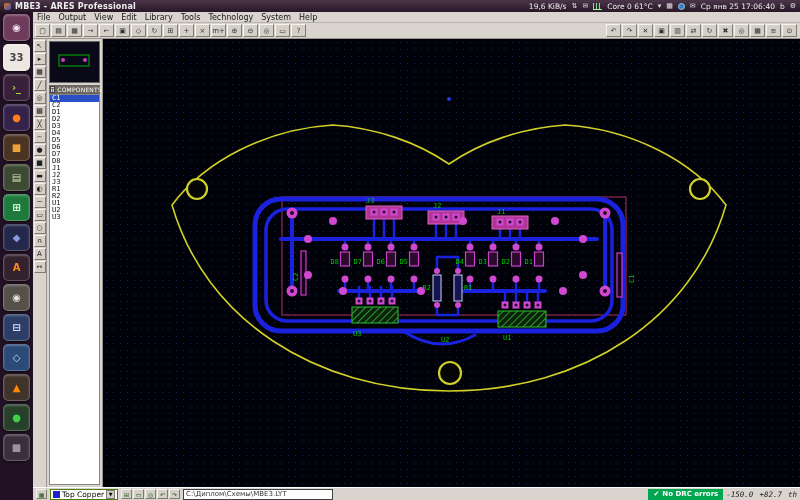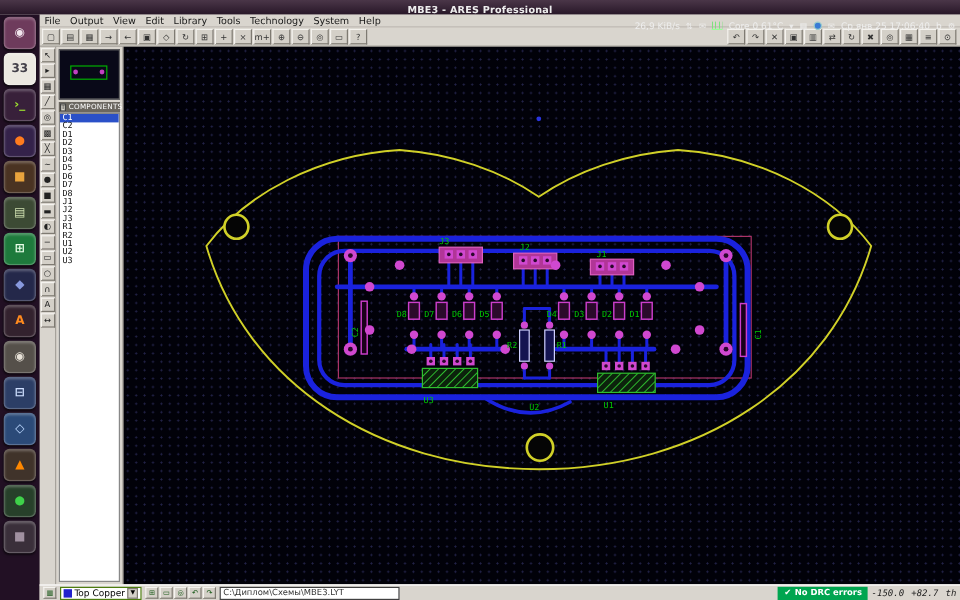--- a/index.html
+++ b/index.html
@@ -3,21 +3,21 @@
 <meta charset="utf-8">
 <style>
   *{margin:0;padding:0;box-sizing:border-box;}
   html,body{width:800px;height:500px;overflow:hidden;}
   body{font-family:"DejaVu Sans",sans-serif;background:#d9d5ce;user-select:none;}
   .screen{position:relative;width:800px;height:500px;}
 
   
   .top-panel{position:absolute;left:0;top:0;width:800px;height:12px;
     background:linear-gradient(#4a3648,#281728);color:#eee;font-size:8px;
-    display:flex;align-items:center;padding:0 4px;gap:4px;z-index:30;flex-direction:column;}
+    display:flex;align-items:center;padding:0 4px;gap:4px;z-index:30;}
   .app-ico{width:7px;height:7px;background:linear-gradient(135deg,#e07818,#3050c0);border-radius:2px;}
   .top-panel .title{font-weight:bold;letter-spacing:.2px;}
   .tray{margin-left:auto;display:flex;align-items:center;gap:5px;font-size:7.5px;white-space:nowrap;}
   .tray-ico{font-size:7px;opacity:.9;}
   .cpu-graph{width:9px;height:7px;background:repeating-linear-gradient(90deg,#7fe07f 0 1px,transparent 1px 3px);border-bottom:1px solid #9f9;}
   .blue-dot{width:7px;height:7px;border-radius:50%;background:#3a7bd5;border:1px solid #9cc;}
 
   
   .launcher{position:absolute;left:0;top:12px;width:33px;height:488px;background:#221024;
     display:flex;flex-direction:column;align-items:center;padding:2px 0;gap:3px;z-index:20;}
@@ -79,21 +79,21 @@
 </style>
 </head>
 <body>
 
 <div class="screen">
 
   <div class="top-panel">
     <span class="app-ico"></span>
     <span class="title">MBE3 - ARES Professional</span>
     <div class="tray">
-      <span>26,9 KiB/s</span>
+      <span>19,6 KiB/s</span>
       <span class="tray-ico">⇅</span>
       <span class="tray-ico">✉</span>
       <span class="cpu-graph"></span>
       <span>Core 0 61°C</span>
       <span class="tray-ico">▾</span>
       <span class="tray-ico">▦</span>
       <span class="blue-dot"></span>
       <span class="tray-ico">✉</span>
       <span>Ср янв 25 17:06:40</span>
       <span>b</span>

